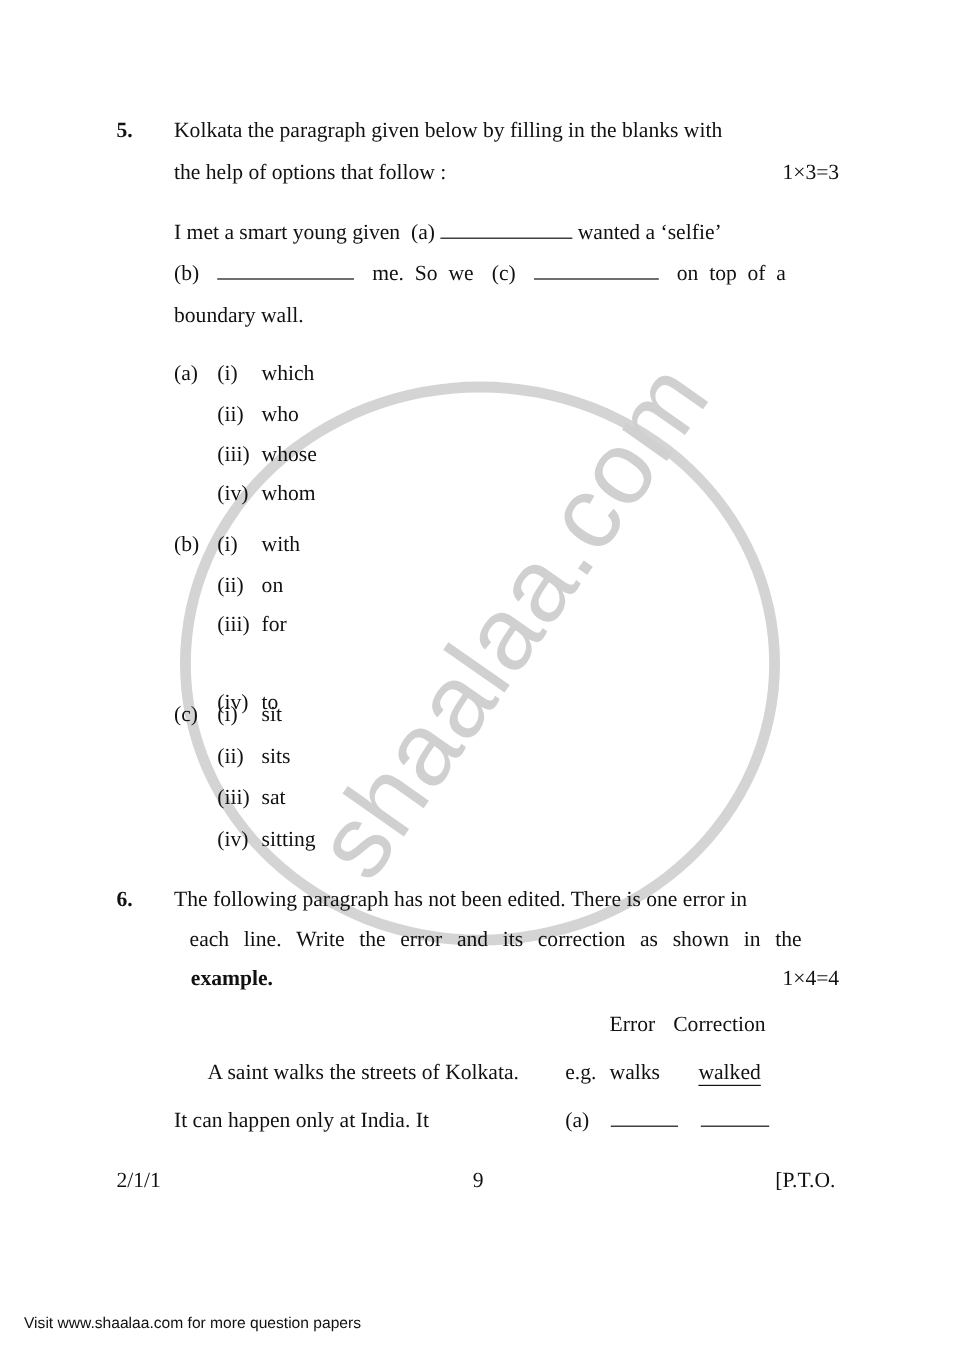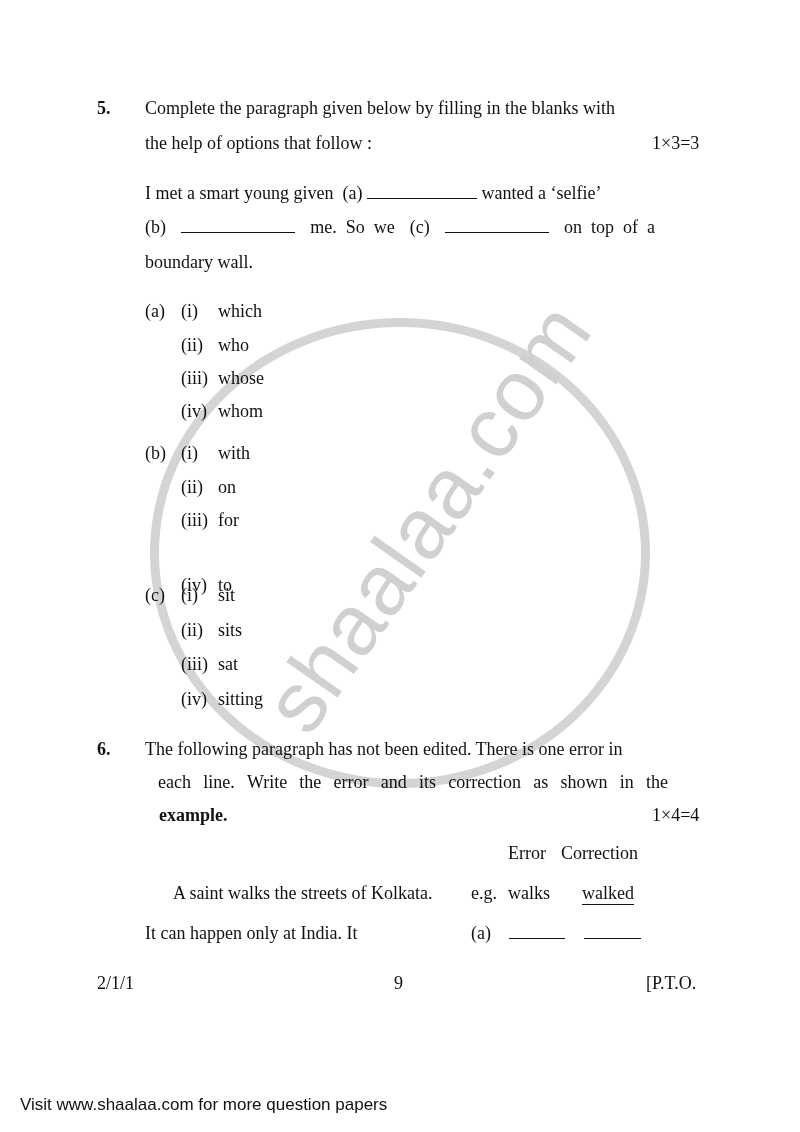--- a/index.html
+++ b/index.html
@@ -19,33 +19,33 @@
     }
     .txt { position: absolute; font-size: 18px; line-height: 22px; white-space: nowrap; z-index: 1; }
     .qnum { font-weight: bold; }
     .justify-line { display: flex; justify-content: space-between; width: 510px; }
     .blank { display: inline-block; border-bottom: 1px solid #111; height: 16px; vertical-align: baseline; }
     .opt-label { display: inline-block; width: 36px; }
     .roman { display: inline-block; width: 37px; }
     .underlined { border-bottom: 1px solid #111; padding-bottom: 1px; }
     .footer-link {
       position: absolute; left: 20px; top: 1095px; font-family: "Liberation Sans", "DejaVu Sans", sans-serif;
-      font-size: 17px; color: #111; z-index: 1;
+      font-size: 13px; color: #111; z-index: 1;
     }
   </style>
 </head>
 <body>
 
 <div class="page">
 
   <div class="watermark-circle"></div>
   <div class="watermark-text">shaalaa.com</div>
 
   <div class="txt qnum" style="left:97px; top:97px;">5.</div>
-  <div class="txt" style="left:145px; top:97px; width:510px; text-align:justify;">Complete the paragraph given below by filling in the blanks with</div>
+  <div class="txt" style="left:145px; top:97px; width:510px; text-align:justify;">Kolkata the paragraph given below by filling in the blanks with</div>
   <div class="txt" style="left:145px; top:132px;">the help of options that follow :</div>
   <div class="txt" style="left:652px; top:132px;">1×3=3</div>
 
   <div class="txt" style="left:145px; top:182px;">
     <span>I met a smart young given</span>
     &nbsp;<span>(a)</span>
     <span class="blank" style="width:110px;"></span>
     <span>wanted a ‘selfie’</span>
   </div>
   <div class="txt" style="left:145px; top:216px;">

